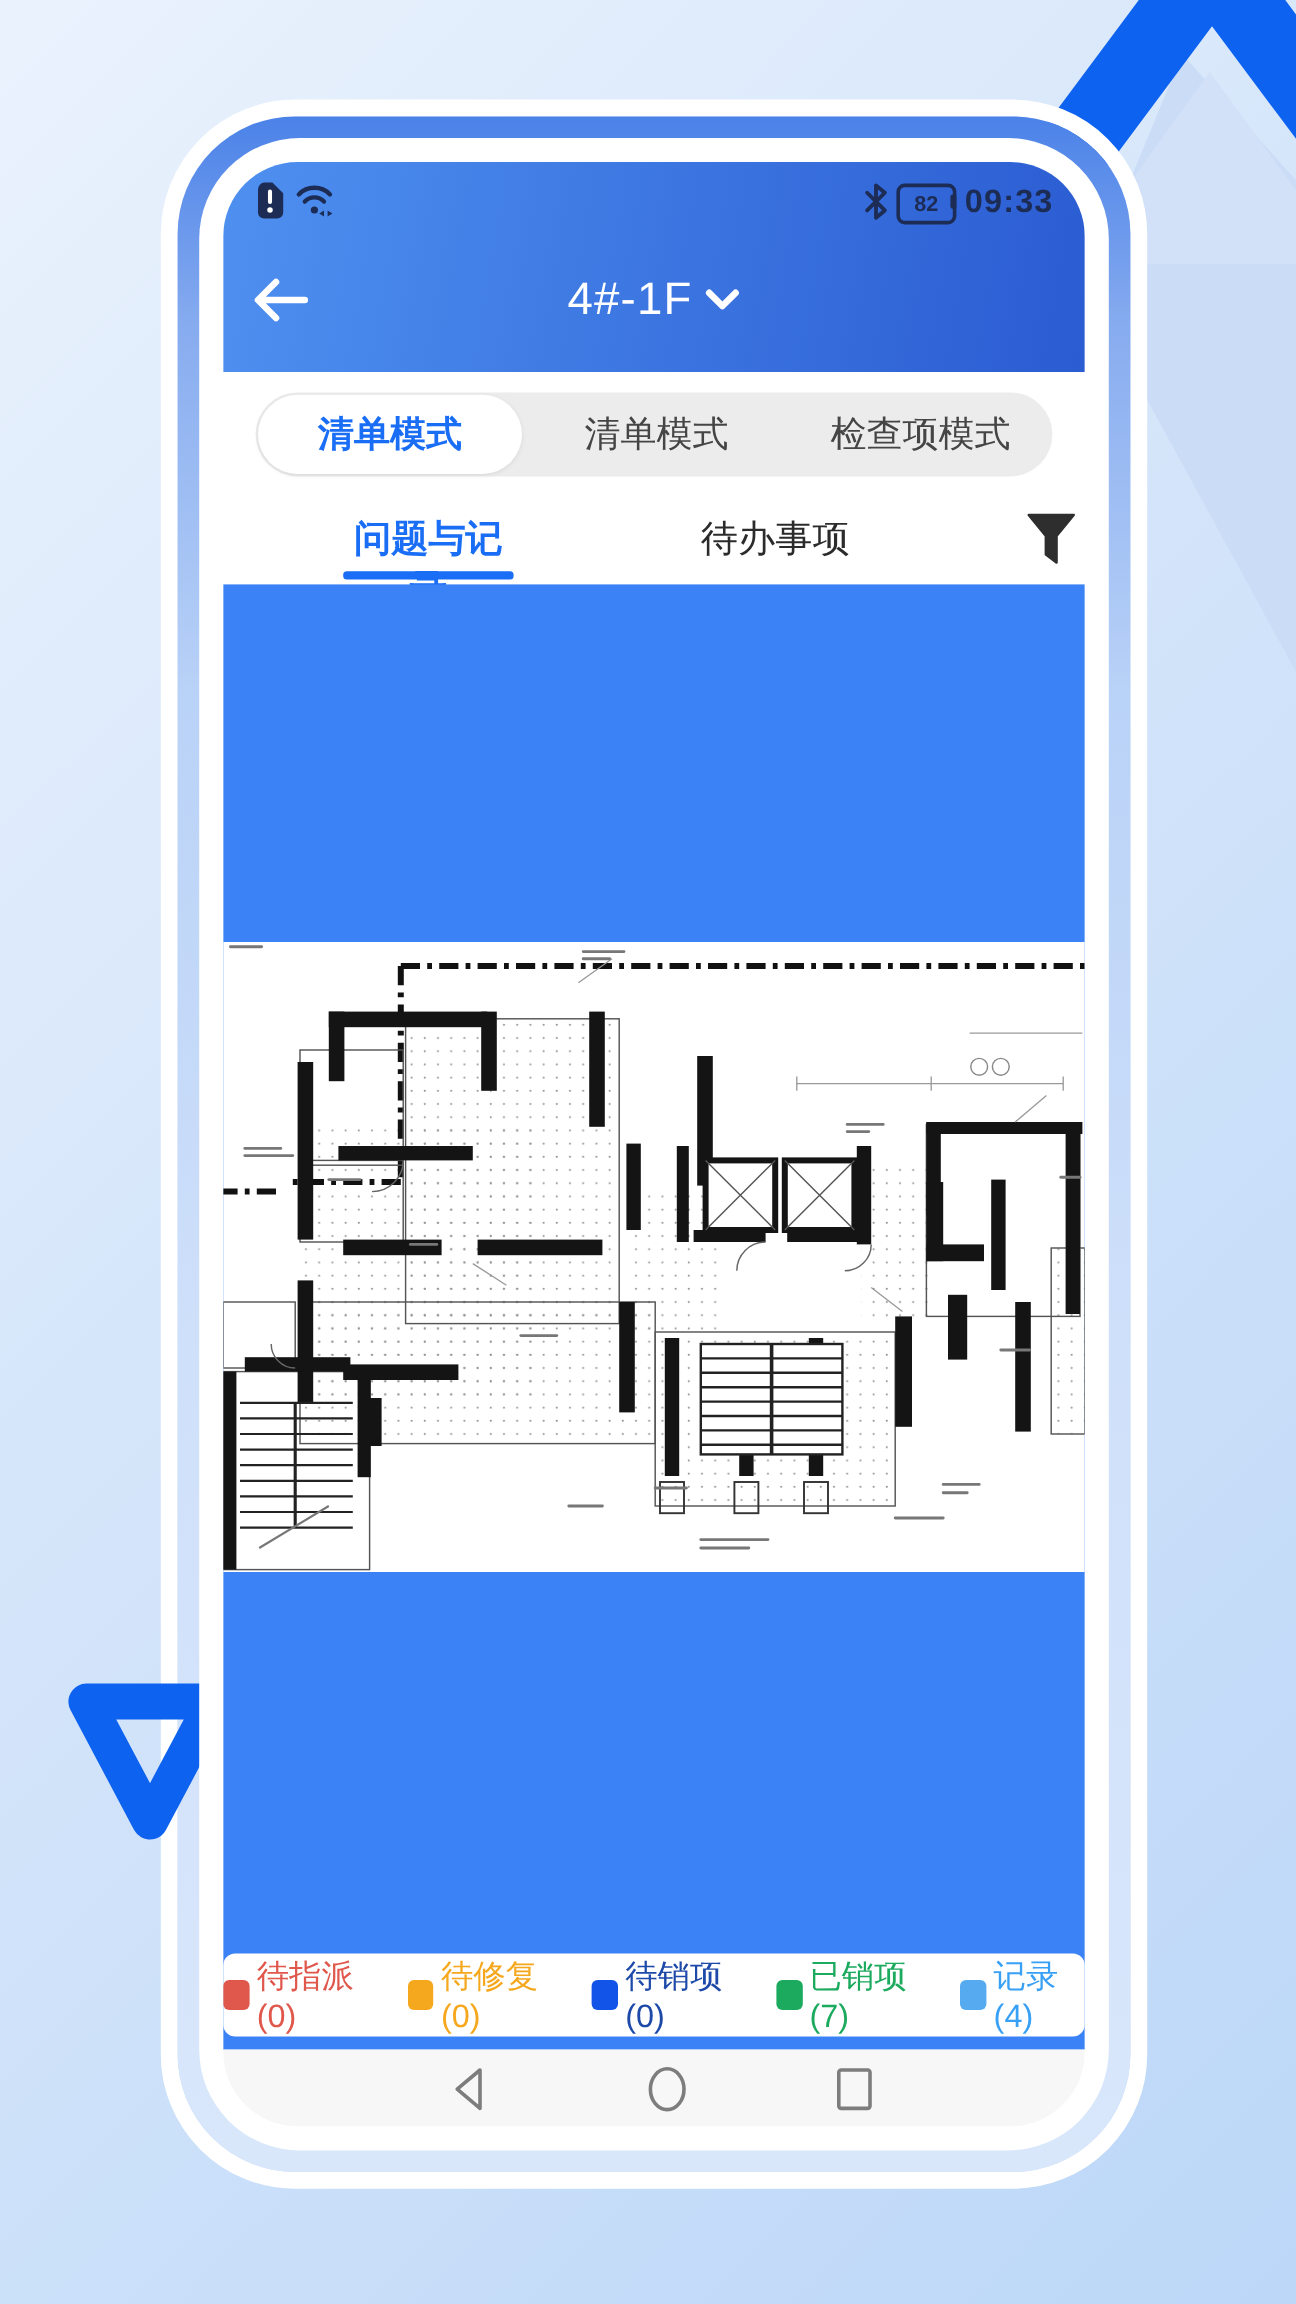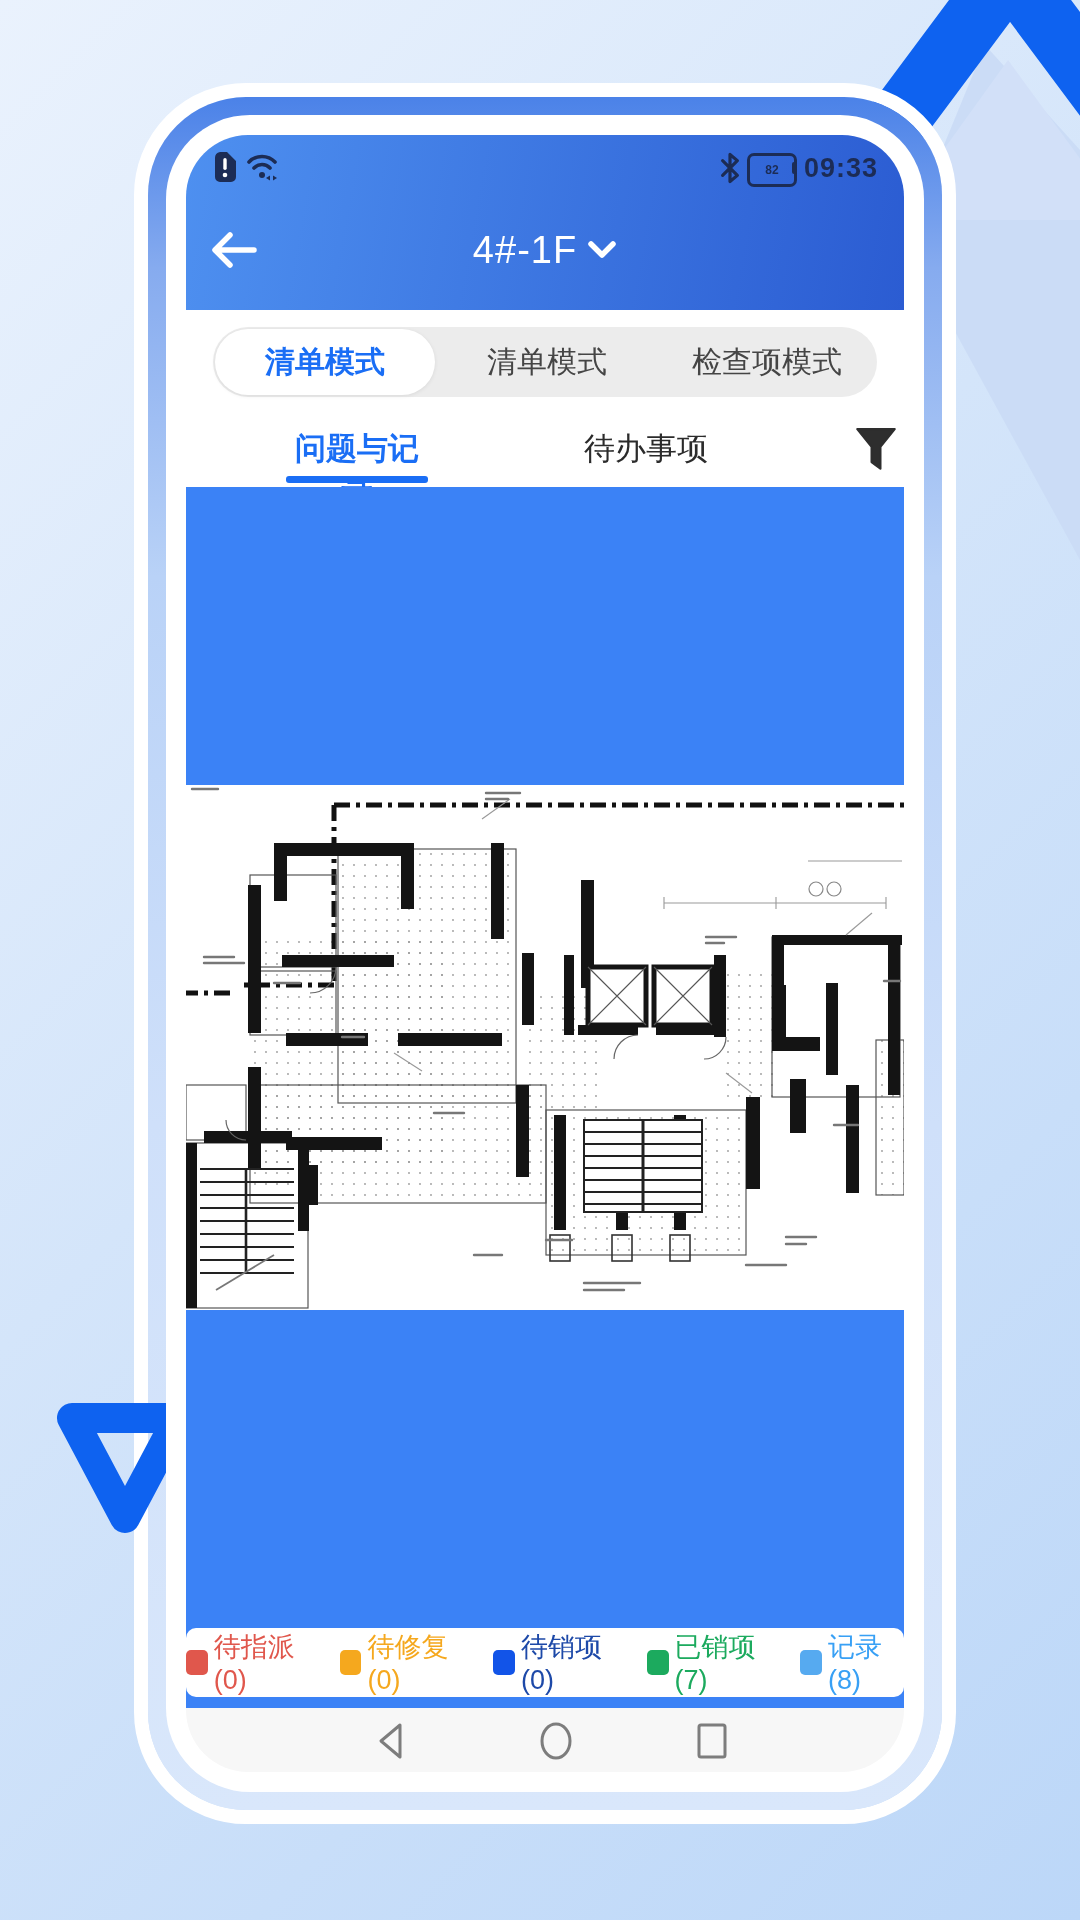--- a/index.html
+++ b/index.html
@@ -30,21 +30,21 @@
     overflow:hidden;background:#ffffff;
   }
   
   #top-blue{left:0;top:0;width:718px;height:175px;
     background:linear-gradient(100deg,#4e90f0 0%,#2b5cd2 100%);}
   #status-left{left:26px;top:14px;height:36px;display:flex;align-items:center;gap:8px;}
   #status-right{right:26px;top:16px;height:34px;display:flex;align-items:center;gap:7px;}
   .st-time{font-size:27px;font-weight:700;color:#1c2c55;letter-spacing:1px;}
   .batt{position:relative;width:50px;height:30px;}
   .batt .box{position:absolute;left:0;top:0;width:44px;height:28px;border:3px solid #1c2c55;border-radius:7px;
-    display:flex;align-items:center;justify-content:center;font-size:12px;font-weight:700;color:#1c2c55;}
+    display:flex;align-items:center;justify-content:center;font-size:18px;font-weight:700;color:#1c2c55;}
   .batt .tip{position:absolute;right:0;top:9px;width:5px;height:12px;background:#1c2c55;border-radius:2px;}
   
   #header{left:0;top:55px;width:718px;height:120px;}
   #back-btn{left:20px;top:32px;width:56px;height:56px;}
   #title-wrap{left:0;top:0;width:718px;height:120px;display:flex;align-items:center;justify-content:center;gap:10px;}
   #page-title{color:#ffffff;font-size:38px;font-weight:500;letter-spacing:1px;}
   
   #mode-row{left:0;top:175px;width:718px;height:110px;background:#ffffff;}
   #mode-pill{left:27px;top:17px;width:664px;height:70px;background:#ececec;border-radius:35px;display:flex;}
   .mode-seg{flex:1;display:flex;align-items:center;justify-content:center;
@@ -302,21 +302,21 @@
       <div class="lg-item">
         <span class="lg-sq" style="background: rgb(18, 84, 232);"></span>
         <span class="lg-label" style="color: rgb(29, 73, 168);">待销项(0)</span>
       </div>
       <div class="lg-item">
         <span class="lg-sq" style="background: rgb(28, 170, 94);"></span>
         <span class="lg-label" style="color: rgb(28, 170, 94);">已销项(7)</span>
       </div>
       <div class="lg-item">
         <span class="lg-sq" style="background: rgb(86, 170, 240);"></span>
-        <span class="lg-label" style="color: rgb(56, 160, 245);">记录(8)</span>
+        <span class="lg-label" style="color: rgb(56, 160, 245);">记录(4)</span>
       </div>
     </div>
   </div>
 
   <div id="navbar" class="abs">
     <svg id="nav-back" class="nav-slot" viewBox="0 0 40 38">
       <polygon points="26,3 7,19 26,35" fill="none" stroke="#7d7d7d" stroke-width="3" stroke-linejoin="round"></polygon>
     </svg>
     <svg id="nav-home" class="nav-slot" viewBox="0 0 40 38">
       <ellipse cx="20" cy="19" rx="14" ry="17" fill="none" stroke="#7d7d7d" stroke-width="3"></ellipse>

